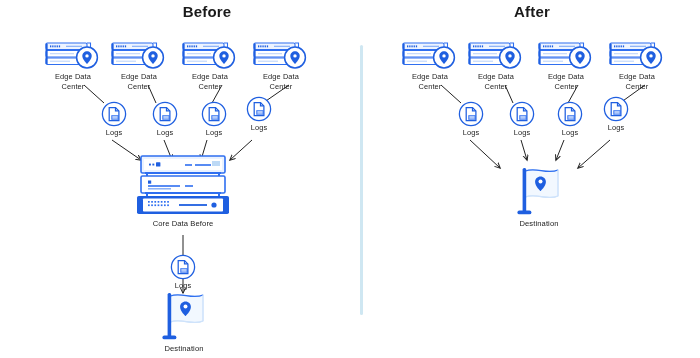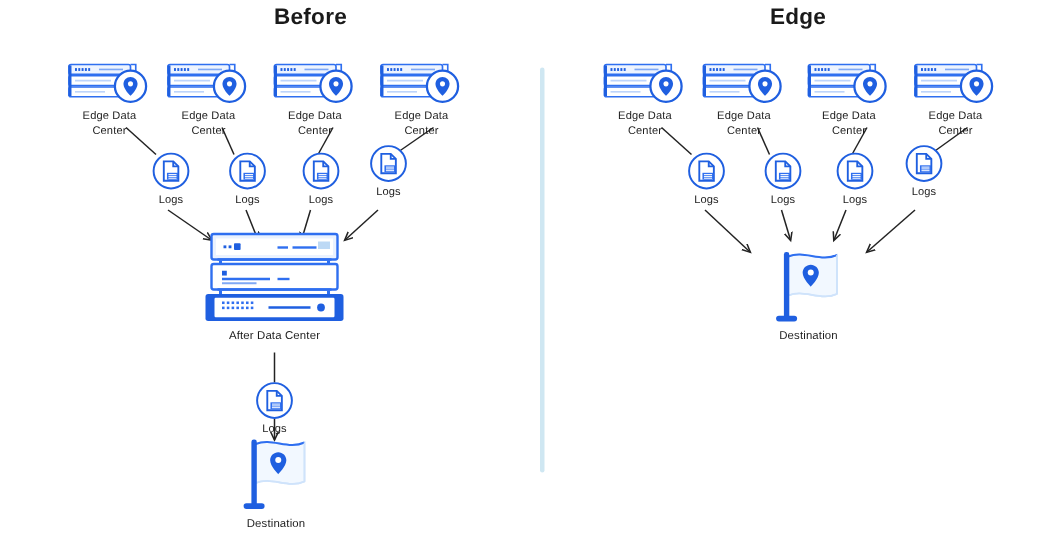--- a/index.html
+++ b/index.html
@@ -54,21 +54,21 @@
   }
   .arrow-layer line,.arrow-layer path{stroke:#232323;stroke-width:1;fill:none;}
   .thin-line{stroke:#3a3a3a;stroke-width:0.9;}
 </style>
 </head>
 <body>
 
 <div id="stage">
 
   <div class="panel-title" style="left:142px;top:3px;width:130px;">Before</div>
-  <div class="panel-title" style="left:467px;top:3px;width:130px;">Edge</div>
+  <div class="panel-title" style="left:467px;top:3px;width:130px;">After</div>
 
   <div class="divider" style="left:360px;top:45px;width:2.5px;height:270px;"></div>
 
   <svg class="arrow-layer" viewBox="0 0 700 358">
     <defs>
       <marker id="ah" markerWidth="7" markerHeight="7" refX="5.2" refY="3" orient="auto">
         <path d="M0,0.4 L5.6,3 L0,5.6" fill="none" stroke="#232323" stroke-width="1"></path>
       </marker>
     </defs>
 
@@ -307,21 +307,21 @@
           <rect x="16.2" y="49.4" width="1.7" height="1.7"></rect>
         <rect x="19.4" y="49.4" width="1.7" height="1.7"></rect>
           <rect x="22.6" y="49.4" width="1.7" height="1.7"></rect>
         <rect x="25.8" y="49.4" width="1.7" height="1.7"></rect>
           <rect x="29" y="49.4" width="1.7" height="1.7"></rect>
         <rect x="32.2" y="49.4" width="1.7" height="1.7"></rect>
       </g>
       <line x1="44" y1="50" x2="72" y2="50" stroke="#1f5fe0" stroke-width="1.8"></line>
       <circle cx="79" cy="50" r="2.6" fill="#1f5fe0"></circle>
     </svg>
-    <div class="caption big" style="left:0px;top:64px;width:96px;">After Data Center</div>
+    <div class="caption big" style="left:0px;top:64px;width:96px;">Core Data Before</div>
   </div>
 
   <div class="node" style="left:170px;top:254px;">
     <svg class="logs-svg" viewBox="0 0 26 26">
       <circle cx="13" cy="13" r="11.6" fill="#ffffff" stroke="#1f5fe0" stroke-width="1.3"></circle>
       <path d="M8.2 6.6 h6.3 l3.4 3.3 v9.6 h-9.7 z" fill="#ffffff" stroke="#1f5fe0" stroke-width="1.25"></path>
       <path d="M14.5 6.6 v3.3 h3.4" fill="none" stroke="#1f5fe0" stroke-width="1.25"></path>
       <rect x="10.3" y="14.2" width="7.4" height="4.6" fill="#2f6ff0"></rect>
       <g stroke="#ffffff" stroke-width="0.7">
         <line x1="11.3" y1="15.4" x2="16.7" y2="15.4"></line>

